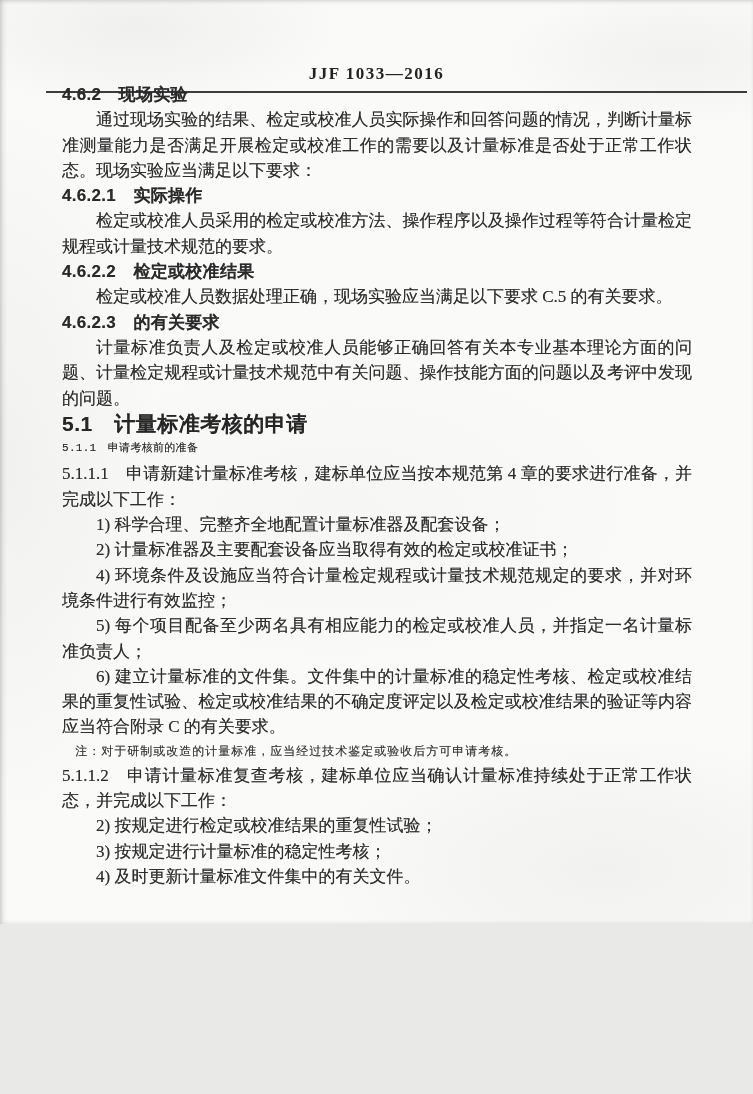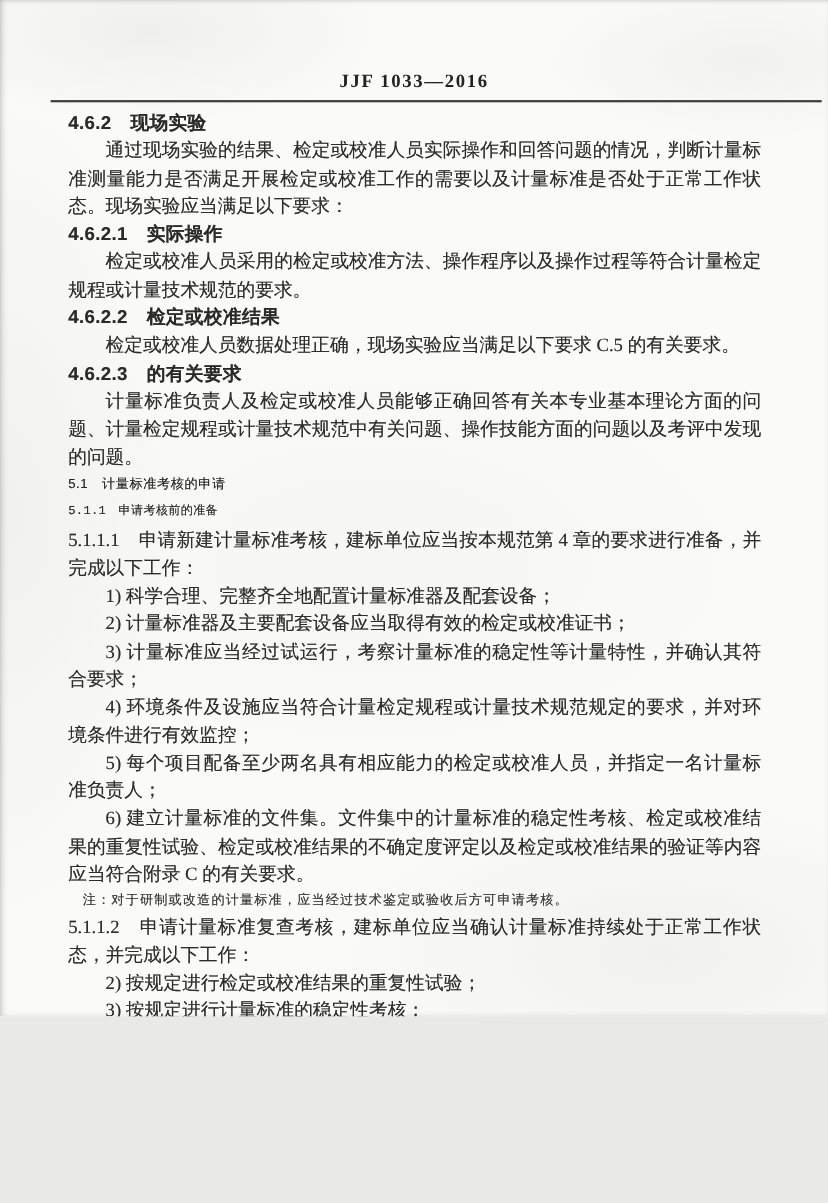--- a/index.html
+++ b/index.html
@@ -40,40 +40,40 @@
     position: absolute;
     top: 91px;
     left: 46px;
     width: 701px;
     border: 0;
     border-top: 2.2px solid #3c3c3c;
     margin: 0;
   }
   .content {
     position: absolute;
-    top: 99px;
+    top: 82px;
     left: 62px;
     width: 630px;
     font-size: 17px;
     line-height: 25.3px;
     text-shadow: 0 0 0.5px rgba(45,45,45,0.55);
   }
   .content > div { margin: 0; }
   .h1 {
     font-family: "Liberation Sans", "DejaVu Sans", sans-serif;
     font-weight: bold;
     font-size: 17.5px;
     letter-spacing: 0.5px;
     margin: 13px 0 12px 0 !important;
     color: #262626;
   }
   .h2 {
     font-family: "Liberation Sans", "DejaVu Sans", sans-serif;
-    font-weight: normal;
-    font-size: 12px;
+    font-weight: bold;
+    font-size: 21px;
     letter-spacing: 0.5px;
     color: #262626;
   }
   .h3 {
     font-family: "Liberation Sans", "DejaVu Sans", sans-serif;
     font-weight: bold;
     font-size: 17px;
     letter-spacing: 0.3px;
     color: #2a2a2a;
   }
@@ -120,21 +120,20 @@
       <div class="para">检定或校准人员采用的检定或校准方法、操作程序以及操作过程等符合计量检定规程或计量技术规范的要求。</div>
       <div class="h3">4.6.2.2　检定或校准结果</div>
       <div class="para">检定或校准人员数据处理正确，现场实验应当满足以下要求 C.5 的有关要求。</div>
       <div class="h3">4.6.2.3　的有关要求</div>
       <div class="para">计量标准负责人及检定或校准人员能够正确回答有关本专业基本理论方面的问题、计量检定规程或计量技术规范中有关问题、操作技能方面的问题以及考评中发现的问题。</div>
       <div class="h2">5.1　计量标准考核的申请</div>
       <div class="h3n">5.1.1　申请考核前的准备</div>
       <div class="flush">5.1.1.1　申请新建计量标准考核，建标单位应当按本规范第 4 章的要求进行准备，并完成以下工作：</div>
       <div class="para">1) 科学合理、完整齐全地配置计量标准器及配套设备；</div>
       <div class="para">2) 计量标准器及主要配套设备应当取得有效的检定或校准证书；</div>
-      <div class="para">3) 计量标准应当经过试运行，考察计量标准的稳定性等计量特性，并确认其符合要求；</div>
       <div class="para">4) 环境条件及设施应当符合计量检定规程或计量技术规范规定的要求，并对环境条件进行有效监控；</div>
       <div class="para">5) 每个项目配备至少两名具有相应能力的检定或校准人员，并指定一名计量标准负责人；</div>
       <div class="para">6) 建立计量标准的文件集。文件集中的计量标准的稳定性考核、检定或校准结果的重复性试验、检定或校准结果的不确定度评定以及检定或校准结果的验证等内容应当符合附录 C 的有关要求。</div>
       <div class="note">注：对于研制或改造的计量标准，应当经过技术鉴定或验收后方可申请考核。</div>
       <div class="flush">5.1.1.2　申请计量标准复查考核，建标单位应当确认计量标准持续处于正常工作状态，并完成以下工作：</div>
       <div class="para">2) 按规定进行检定或校准结果的重复性试验；</div>
       <div class="para">3) 按规定进行计量标准的稳定性考核；</div>
       <div class="para">4) 及时更新计量标准文件集中的有关文件。</div>
     </div>
   <div class="page-number">7</div>

